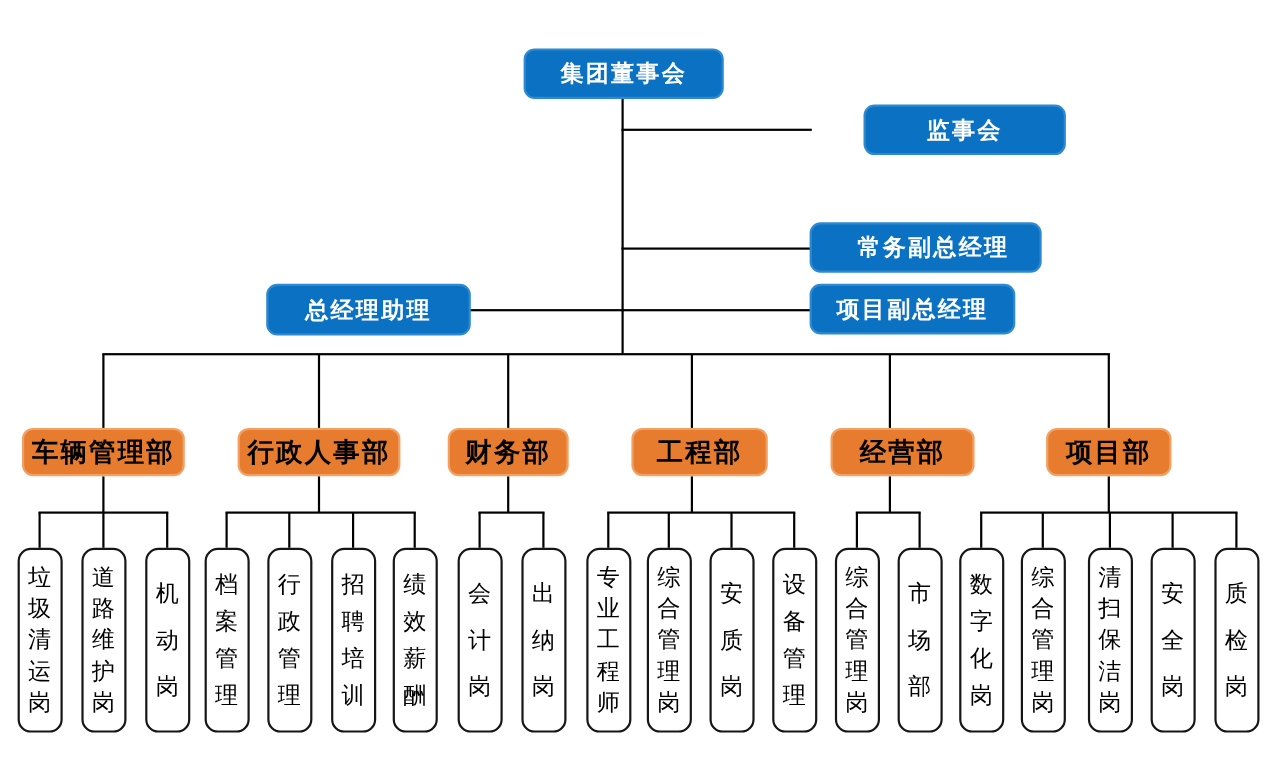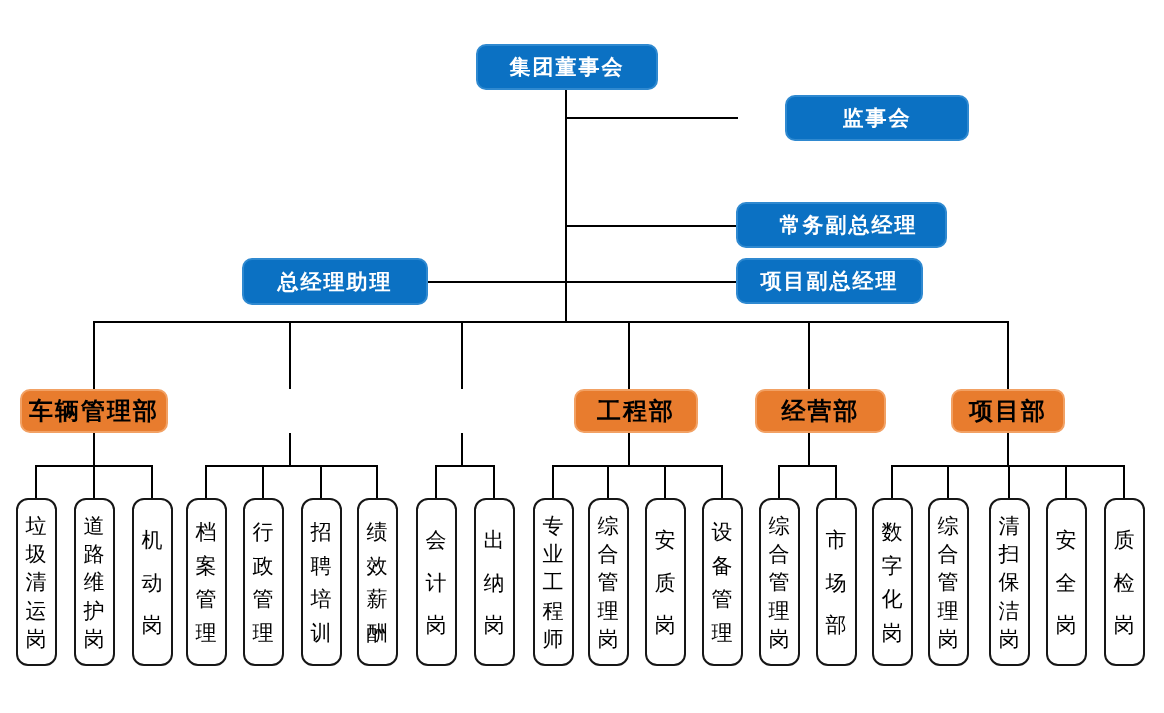--- a/index.html
+++ b/index.html
@@ -113,20 +113,23 @@
     </div>
     <div class="line" style="left: 151px; top: 466px; width: 2px; height: 32px;"></div>
     <div class="node leaf" style="left: 131.5px; top: 498px; width: 41px; height: 168px;">
       <span>机</span>
       <span>动</span>
       <span>岗</span>
     </div>
     <div class="line" style="left: 289px; top: 322px; width: 2px; height: 67px;"></div>
     <div class="line" style="left: 289px; top: 433px; width: 2px; height: 33px;"></div>
     <div class="line" style="left: 205px; top: 465px; width: 173px; height: 2px;"></div>
+    <div class="node orange" style="left: 216px; top: 389px; width: 148px; height: 44px;">
+      <span>行政人事部</span>
+    </div>
     <div class="line" style="left: 205px; top: 466px; width: 2px; height: 32px;"></div>
     <div class="node leaf" style="left: 185.5px; top: 498px; width: 41px; height: 168px;">
       <span>档</span>
       <span>案</span>
       <span>管</span>
       <span>理</span>
     </div>
     <div class="line" style="left: 262px; top: 466px; width: 2px; height: 32px;"></div>
     <div class="node leaf" style="left: 242.5px; top: 498px; width: 41px; height: 168px;">
       <span>行</span>
@@ -144,20 +147,23 @@
     <div class="line" style="left: 376px; top: 466px; width: 2px; height: 32px;"></div>
     <div class="node leaf" style="left: 356.5px; top: 498px; width: 41px; height: 168px;">
       <span>绩</span>
       <span>效</span>
       <span>薪</span>
       <span>酬</span>
     </div>
     <div class="line" style="left: 461px; top: 322px; width: 2px; height: 67px;"></div>
     <div class="line" style="left: 461px; top: 433px; width: 2px; height: 33px;"></div>
     <div class="line" style="left: 435px; top: 465px; width: 60px; height: 2px;"></div>
+    <div class="node orange" style="left: 407px; top: 389px; width: 110px; height: 44px;">
+      <span>财务部</span>
+    </div>
     <div class="line" style="left: 435px; top: 466px; width: 2px; height: 32px;"></div>
     <div class="node leaf" style="left: 415.5px; top: 498px; width: 41px; height: 168px;">
       <span>会</span>
       <span>计</span>
       <span>岗</span>
     </div>
     <div class="line" style="left: 493px; top: 466px; width: 2px; height: 32px;"></div>
     <div class="node leaf" style="left: 473.5px; top: 498px; width: 41px; height: 168px;">
       <span>出</span>
       <span>纳</span>

